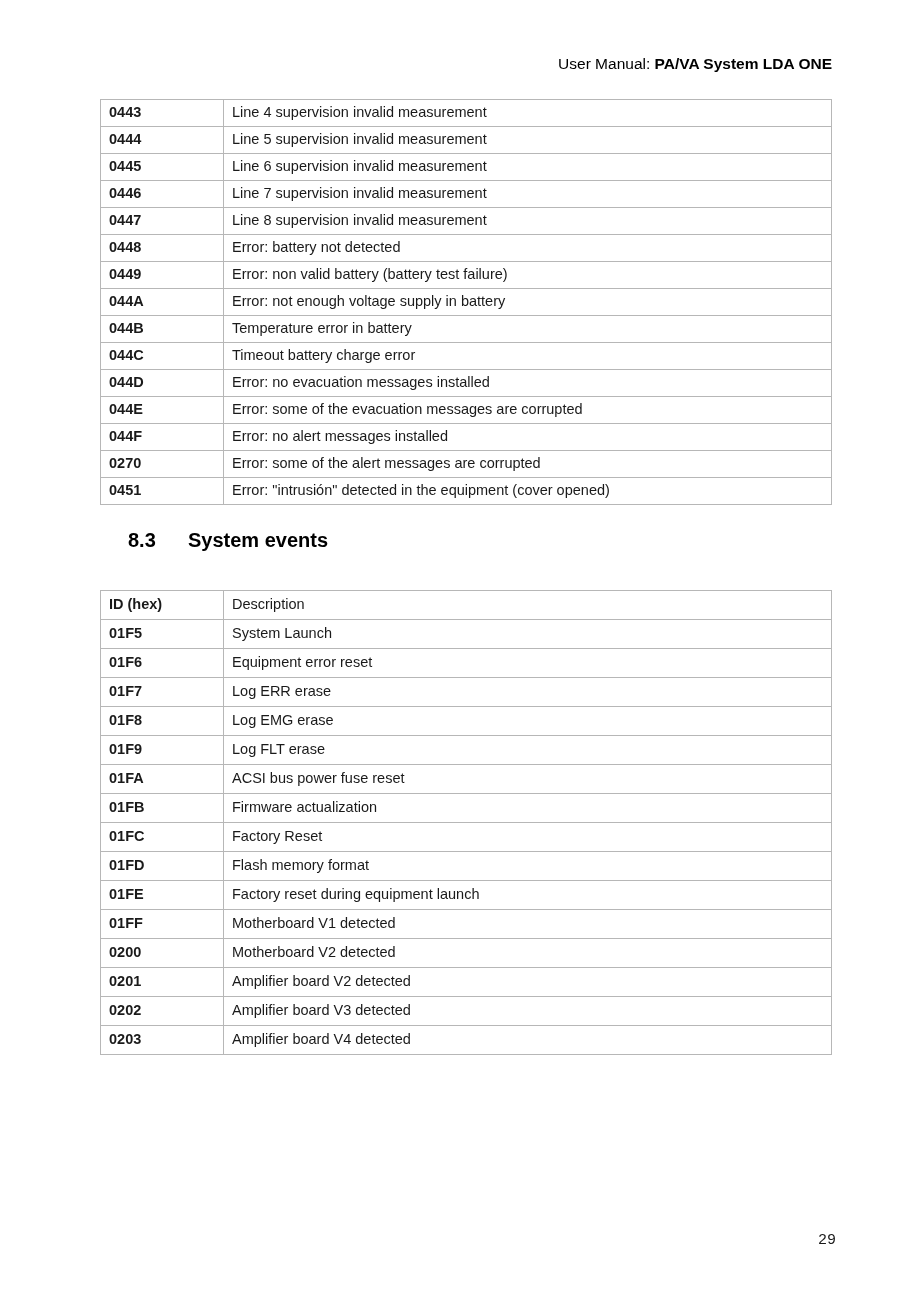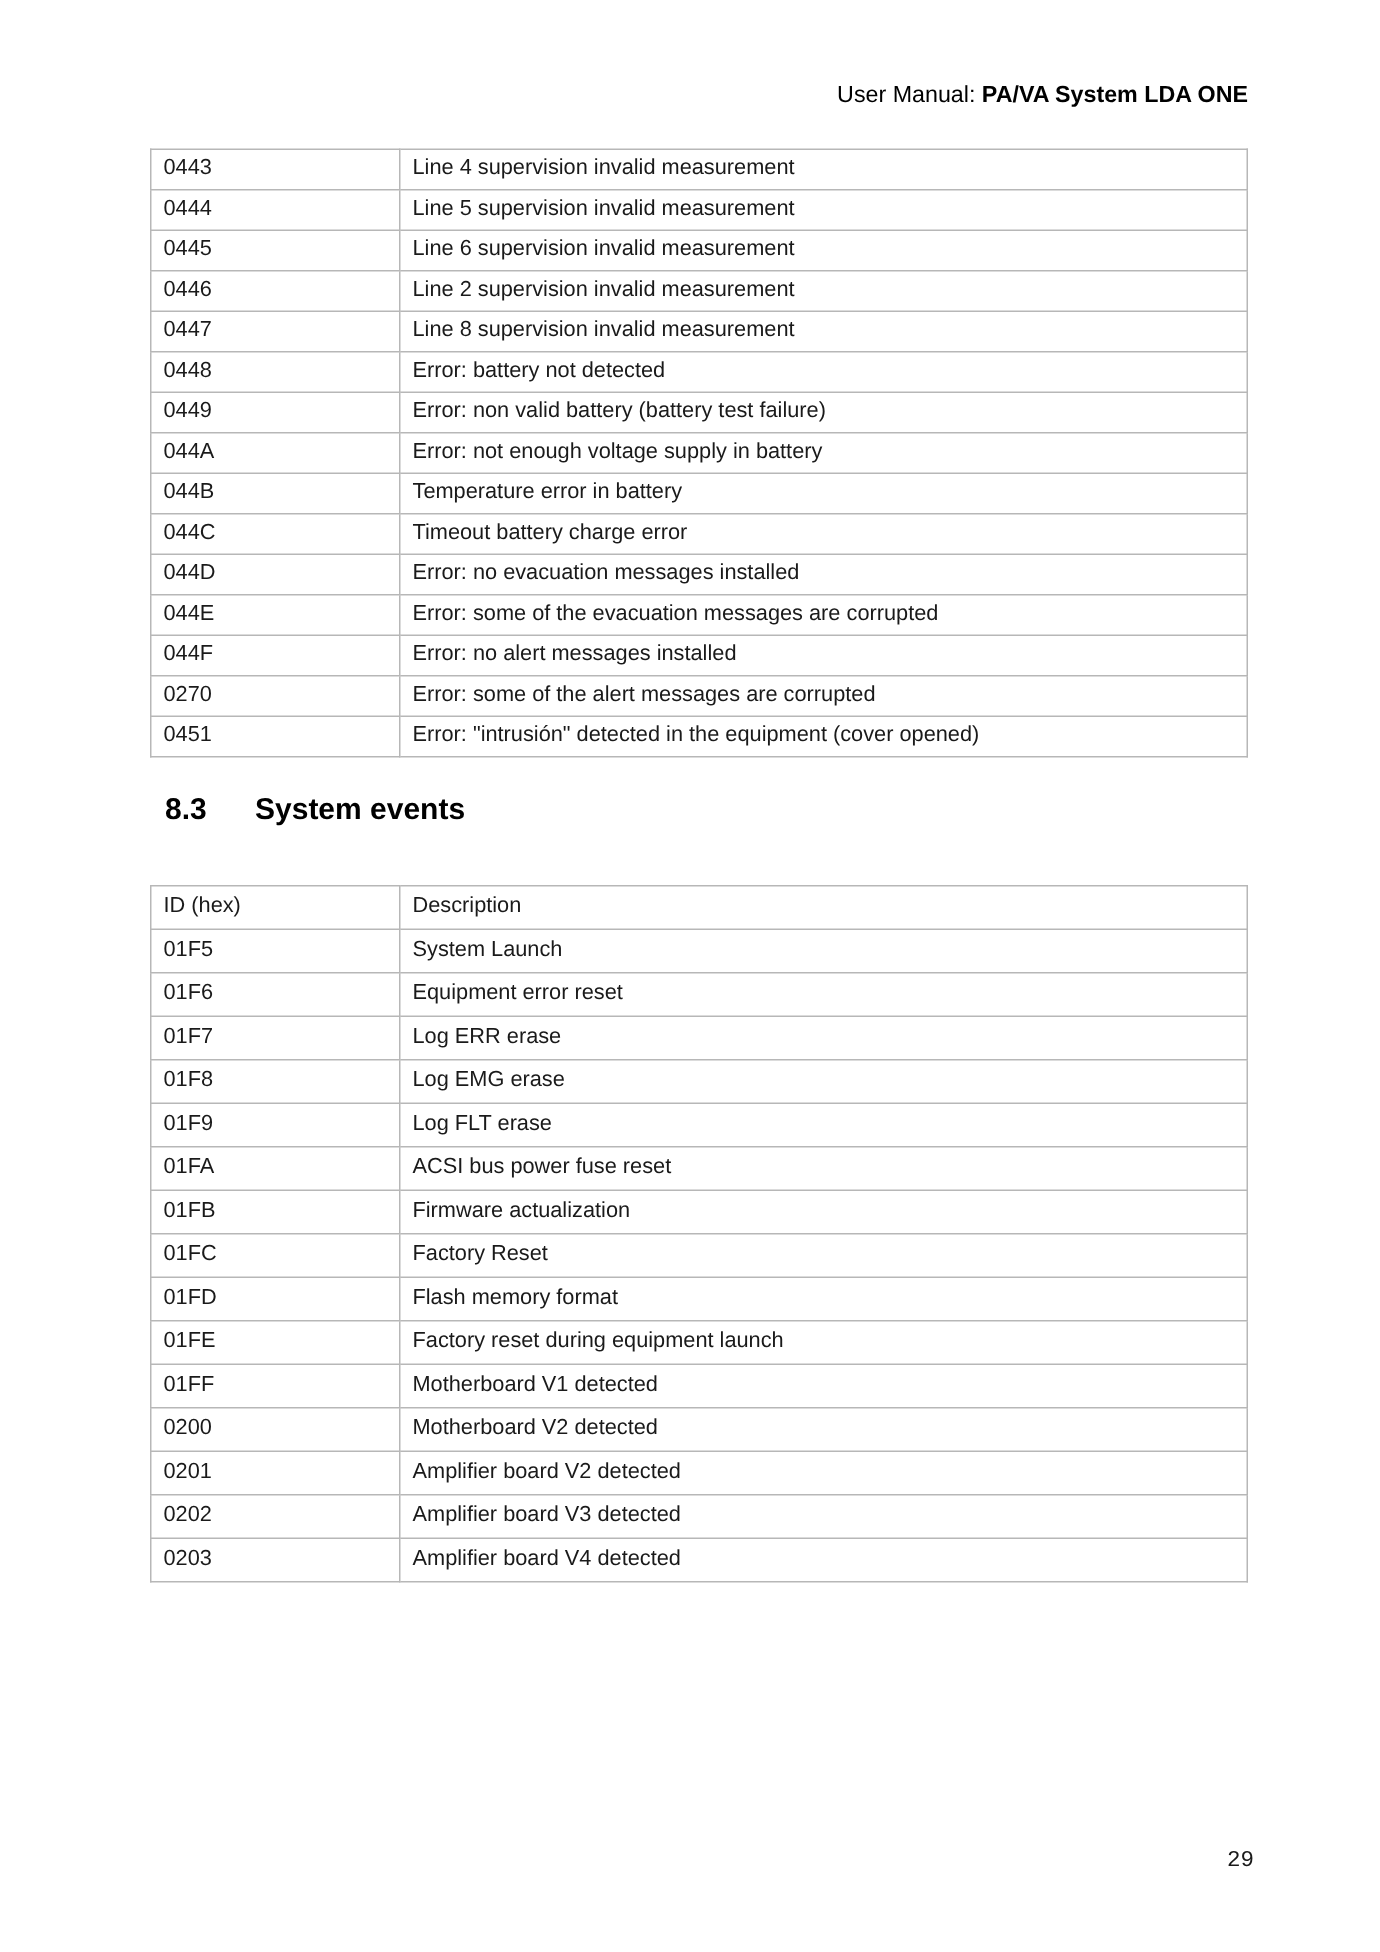--- a/index.html
+++ b/index.html
@@ -37,27 +37,27 @@
     font-size: 14.5px;
     line-height: 17px;
     padding: 4px 8px 5px 8px;
     text-align: left;
     font-weight: normal;
     color: #1a1a1a;
     vertical-align: middle;
     overflow: hidden;
     white-space: nowrap;
   }
-  table.data-table .col-id { width: 166px; }
+  table.data-table .col-id { width: 123px; font-weight: bold; }
   #error-table { margin-top: 26px; }
   #events-table { margin-top: 0; }
   #events-table td, #events-table th { padding: 5px 24px 6px 8px; }
   .section-heading {
     margin-top: 24px;
-    margin-left: 10px;
+    margin-left: 28px;
     font-size: 20px;
     font-weight: bold;
     color: #000000;
   }
   .section-heading .sec-num { display: inline-block; width: 60px; }
   .table-gap { height: 38px; }
   .page-footer {
     position: absolute;
     right: 84px;
     bottom: 52px;
@@ -89,21 +89,21 @@
             <td>Line 5 supervision invalid measurement</td>
           </tr>
 
           <tr>
             <td class="col-id">0445</td>
             <td>Line 6 supervision invalid measurement</td>
           </tr>
 
           <tr>
             <td class="col-id">0446</td>
-            <td>Line 2 supervision invalid measurement</td>
+            <td>Line 7 supervision invalid measurement</td>
           </tr>
 
           <tr>
             <td class="col-id">0447</td>
             <td>Line 8 supervision invalid measurement</td>
           </tr>
 
           <tr>
             <td class="col-id">0448</td>
             <td>Error: battery not detected</td>

